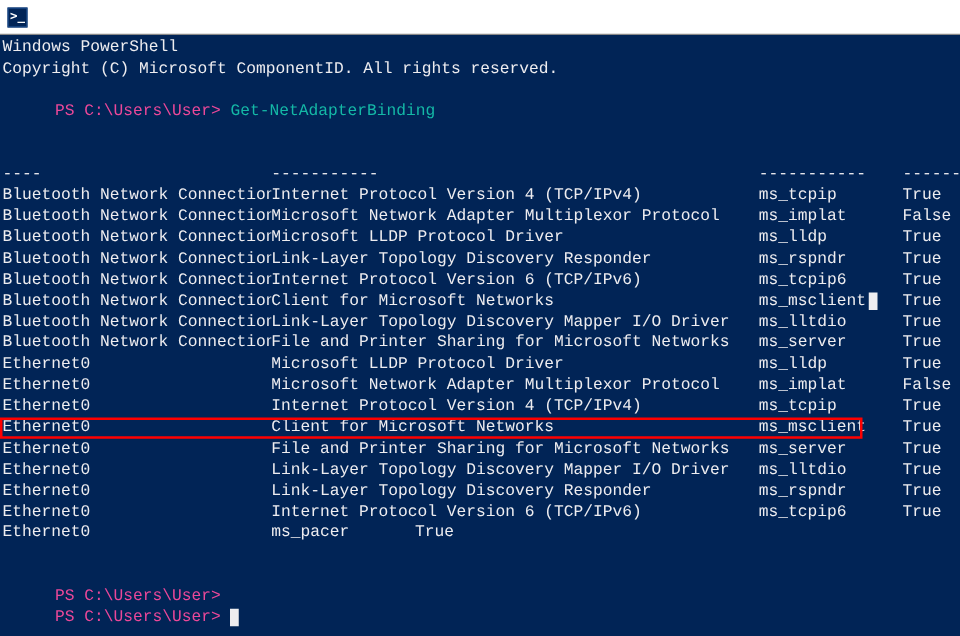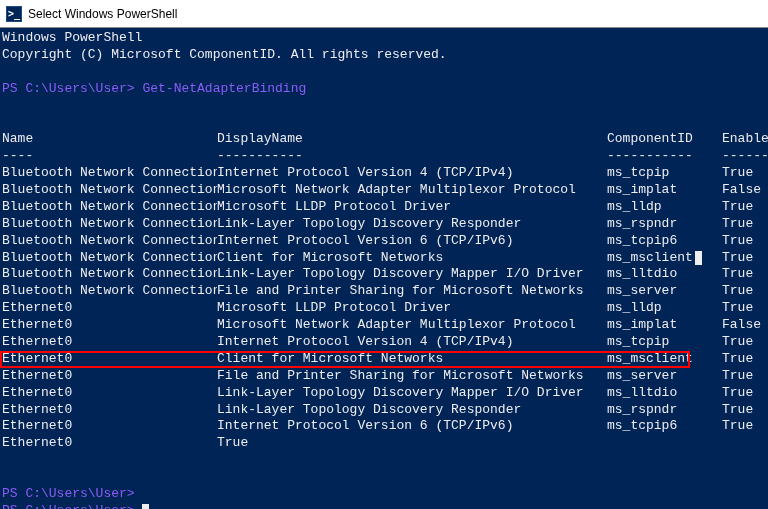--- a/index.html
+++ b/index.html
@@ -47,24 +47,25 @@
       background: #012456;
       padding: 2px 2px;
       line-height: 1.3;
       height: calc(509px - 28px);
       overflow: hidden;
     }
     .line {
       white-space: pre;
     }
     .prompt-path {
-      color: #8b5cf6;
+      color: #ec4899;
+      margin-left: 42px;
     }
     .cmd {
-      color: #8b5cf6;
+      color: #14b8a6;
     }
     .blank {
       height: 1.3em;
     }
     .header-row, .dash-row, .data-row {
       display: flex;
       white-space: nowrap;
     }
     .col-name { width: 215px; flex-shrink: 0; overflow: hidden; }
     .col-display { width: 390px; flex-shrink: 0; overflow: hidden; }
@@ -91,37 +92,30 @@
       pointer-events: none;
     }
   </style>
 </head>
 <body>
 
 <div class="titlebar">
   <span class="icon">
       <span>&gt;_</span>
     </span>
-  <span>Select Windows PowerShell</span>
 </div>
 
 <div class="terminal">
   <div class="line">Windows PowerShell</div>
   <div class="line">Copyright (C) Microsoft ComponentID. All rights reserved.</div>
   <div class="blank"></div>
   <div class="line"><span class="prompt-path">PS C:\Users\User&gt;</span> <span class="cmd">Get-NetAdapterBinding</span></div>
   <div class="blank"></div>
   <div class="blank"></div>
 
-  <div class="header-row">
-    <span class="col-name">Name</span>
-    <span class="col-display">DisplayName</span>
-    <span class="col-component">ComponentID</span>
-    <span class="col-enabled">Enable</span>
-  </div>
   <div class="dash-row">
     <span class="col-name">----</span>
     <span class="col-display">-----------</span>
     <span class="col-component">-----------</span>
     <span class="col-enabled">------</span>
   </div>
 
   <div id="rows">
       <div class="data-row">
         <span class="col-name">Bluetooth Network Connection</span>
@@ -214,20 +208,21 @@
         <span class="col-enabled">True</span>
       </div>
       <div class="data-row">
         <span class="col-name">Ethernet0</span>
         <span class="col-display">Internet Protocol Version 6 (TCP/IPv6)</span>
         <span class="col-component">ms_tcpip6</span>
         <span class="col-enabled">True</span>
       </div>
       <div class="data-row">
         <span class="col-name">Ethernet0</span>
+        <span class="col-component">ms_pacer</span>
         <span class="col-enabled">True</span>
       </div>
     </div>
 
   <div class="blank"></div>
   <div class="blank"></div>
   <div class="line"><span class="prompt-path">PS C:\Users\User&gt;</span></div>
   <div class="line"><span class="prompt-path">PS C:\Users\User&gt;</span> <span class="cursor-block"></span></div>
 </div>
 

